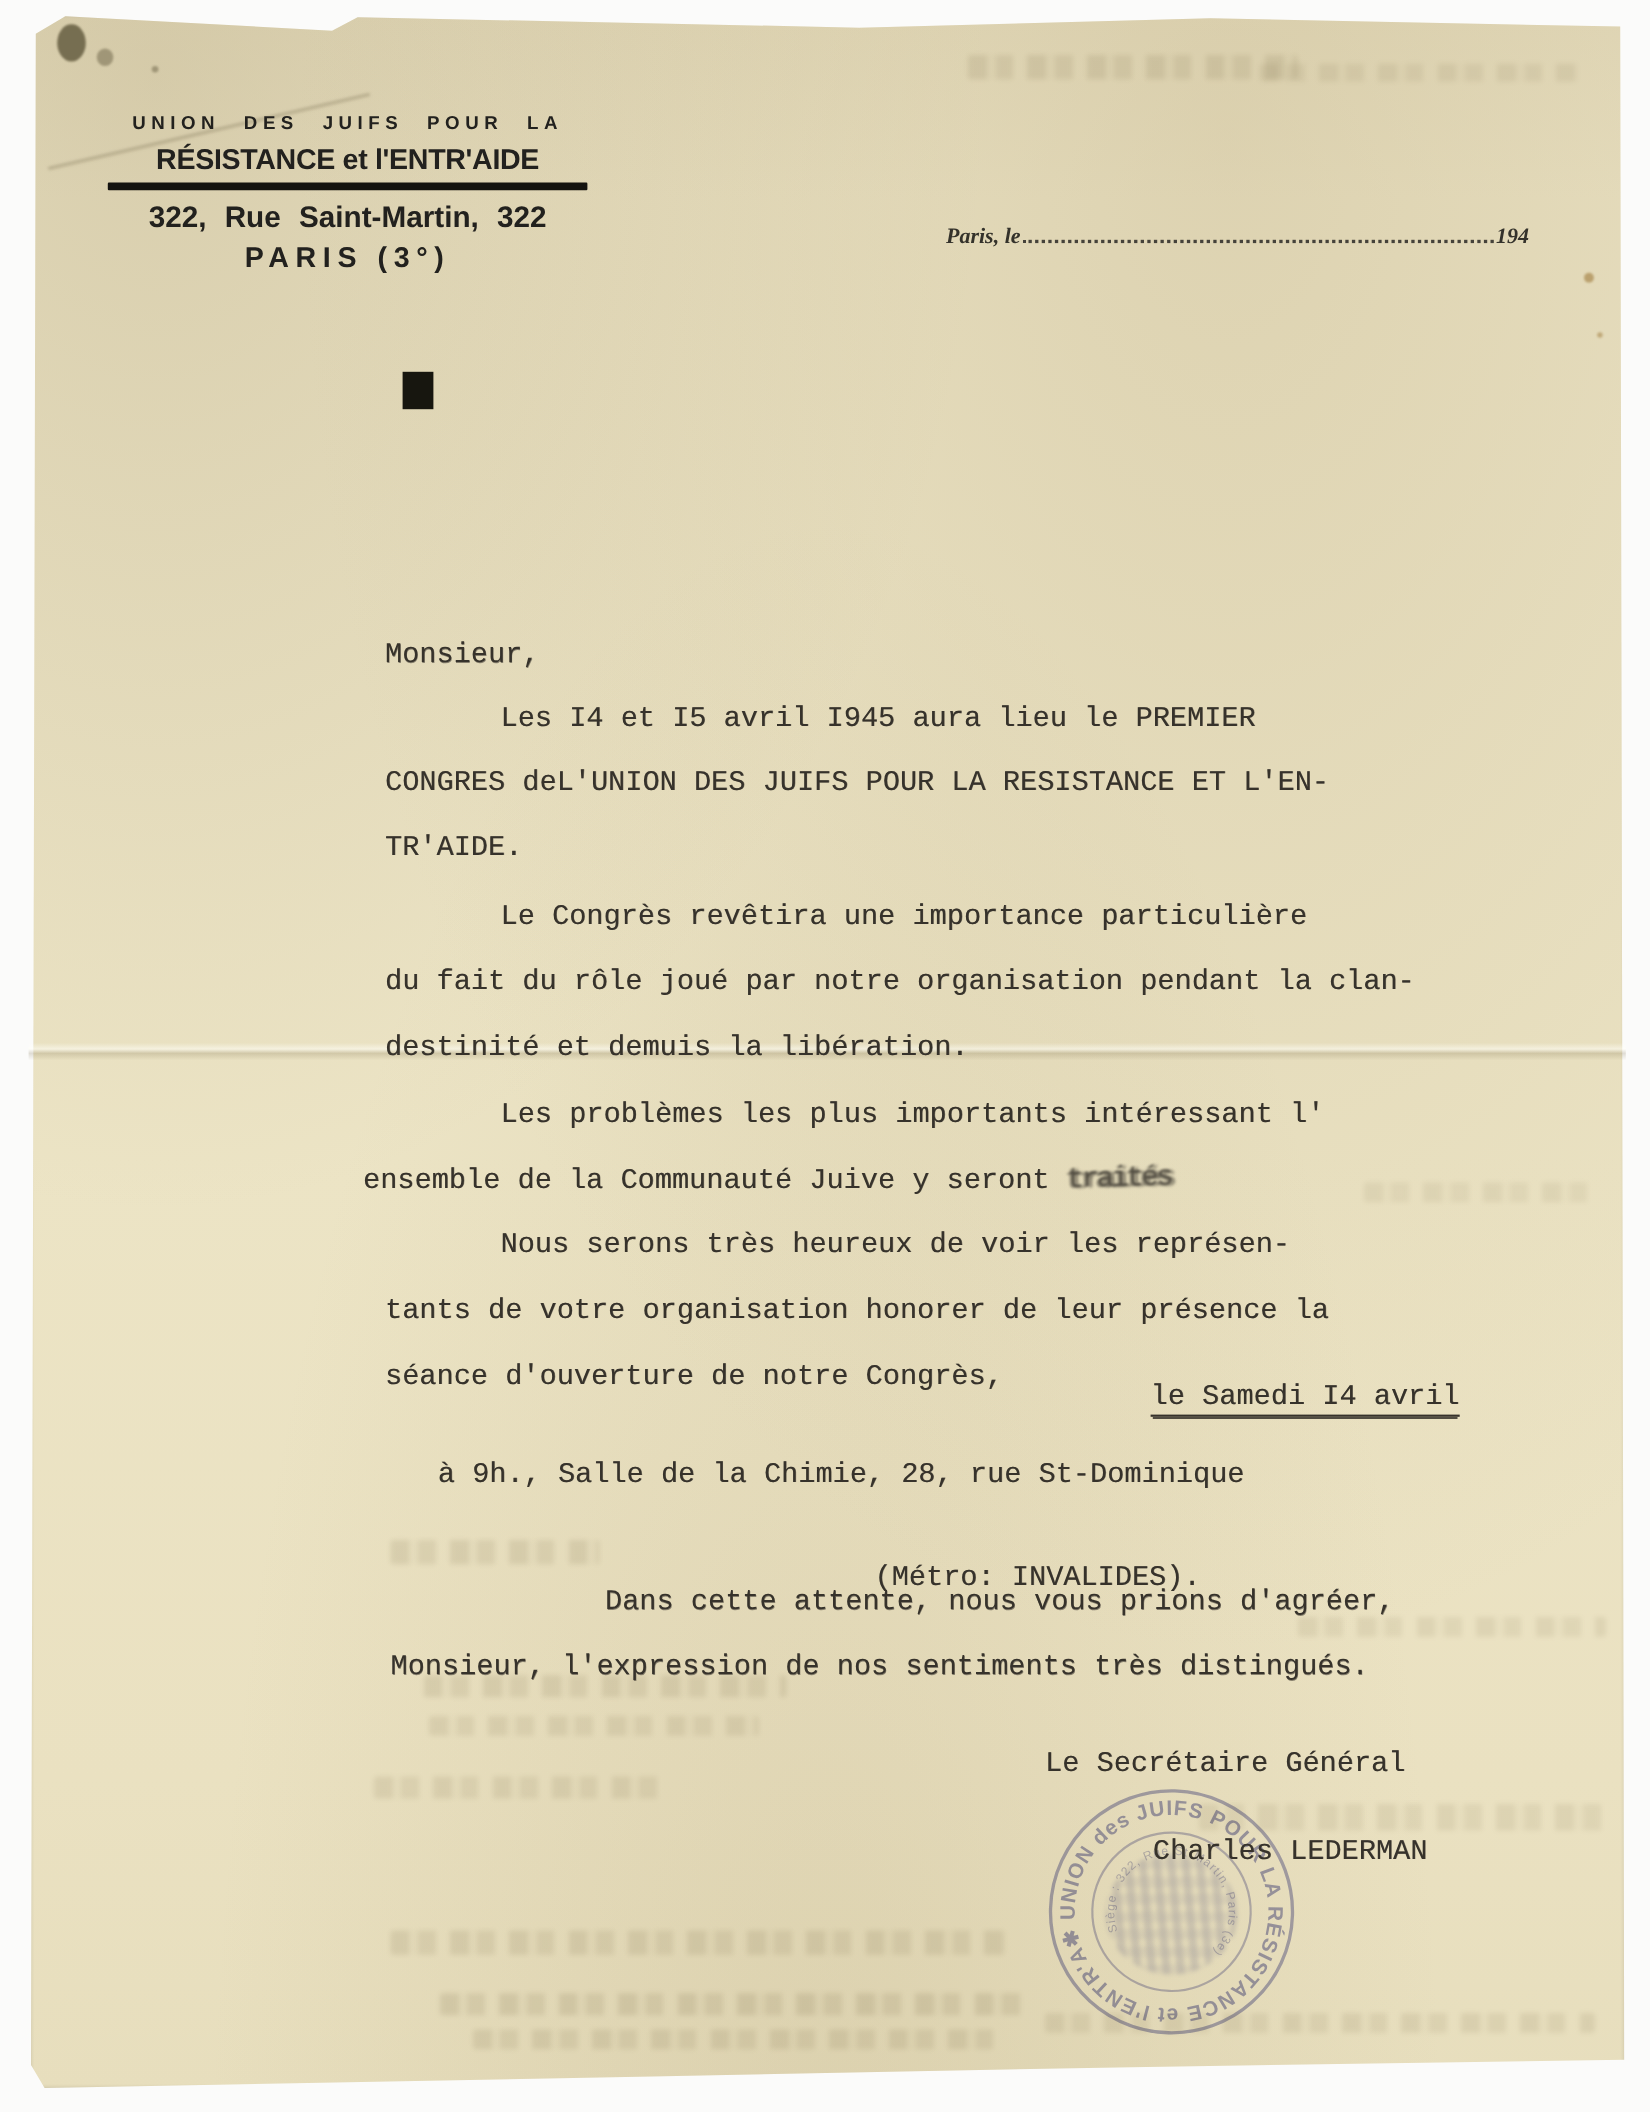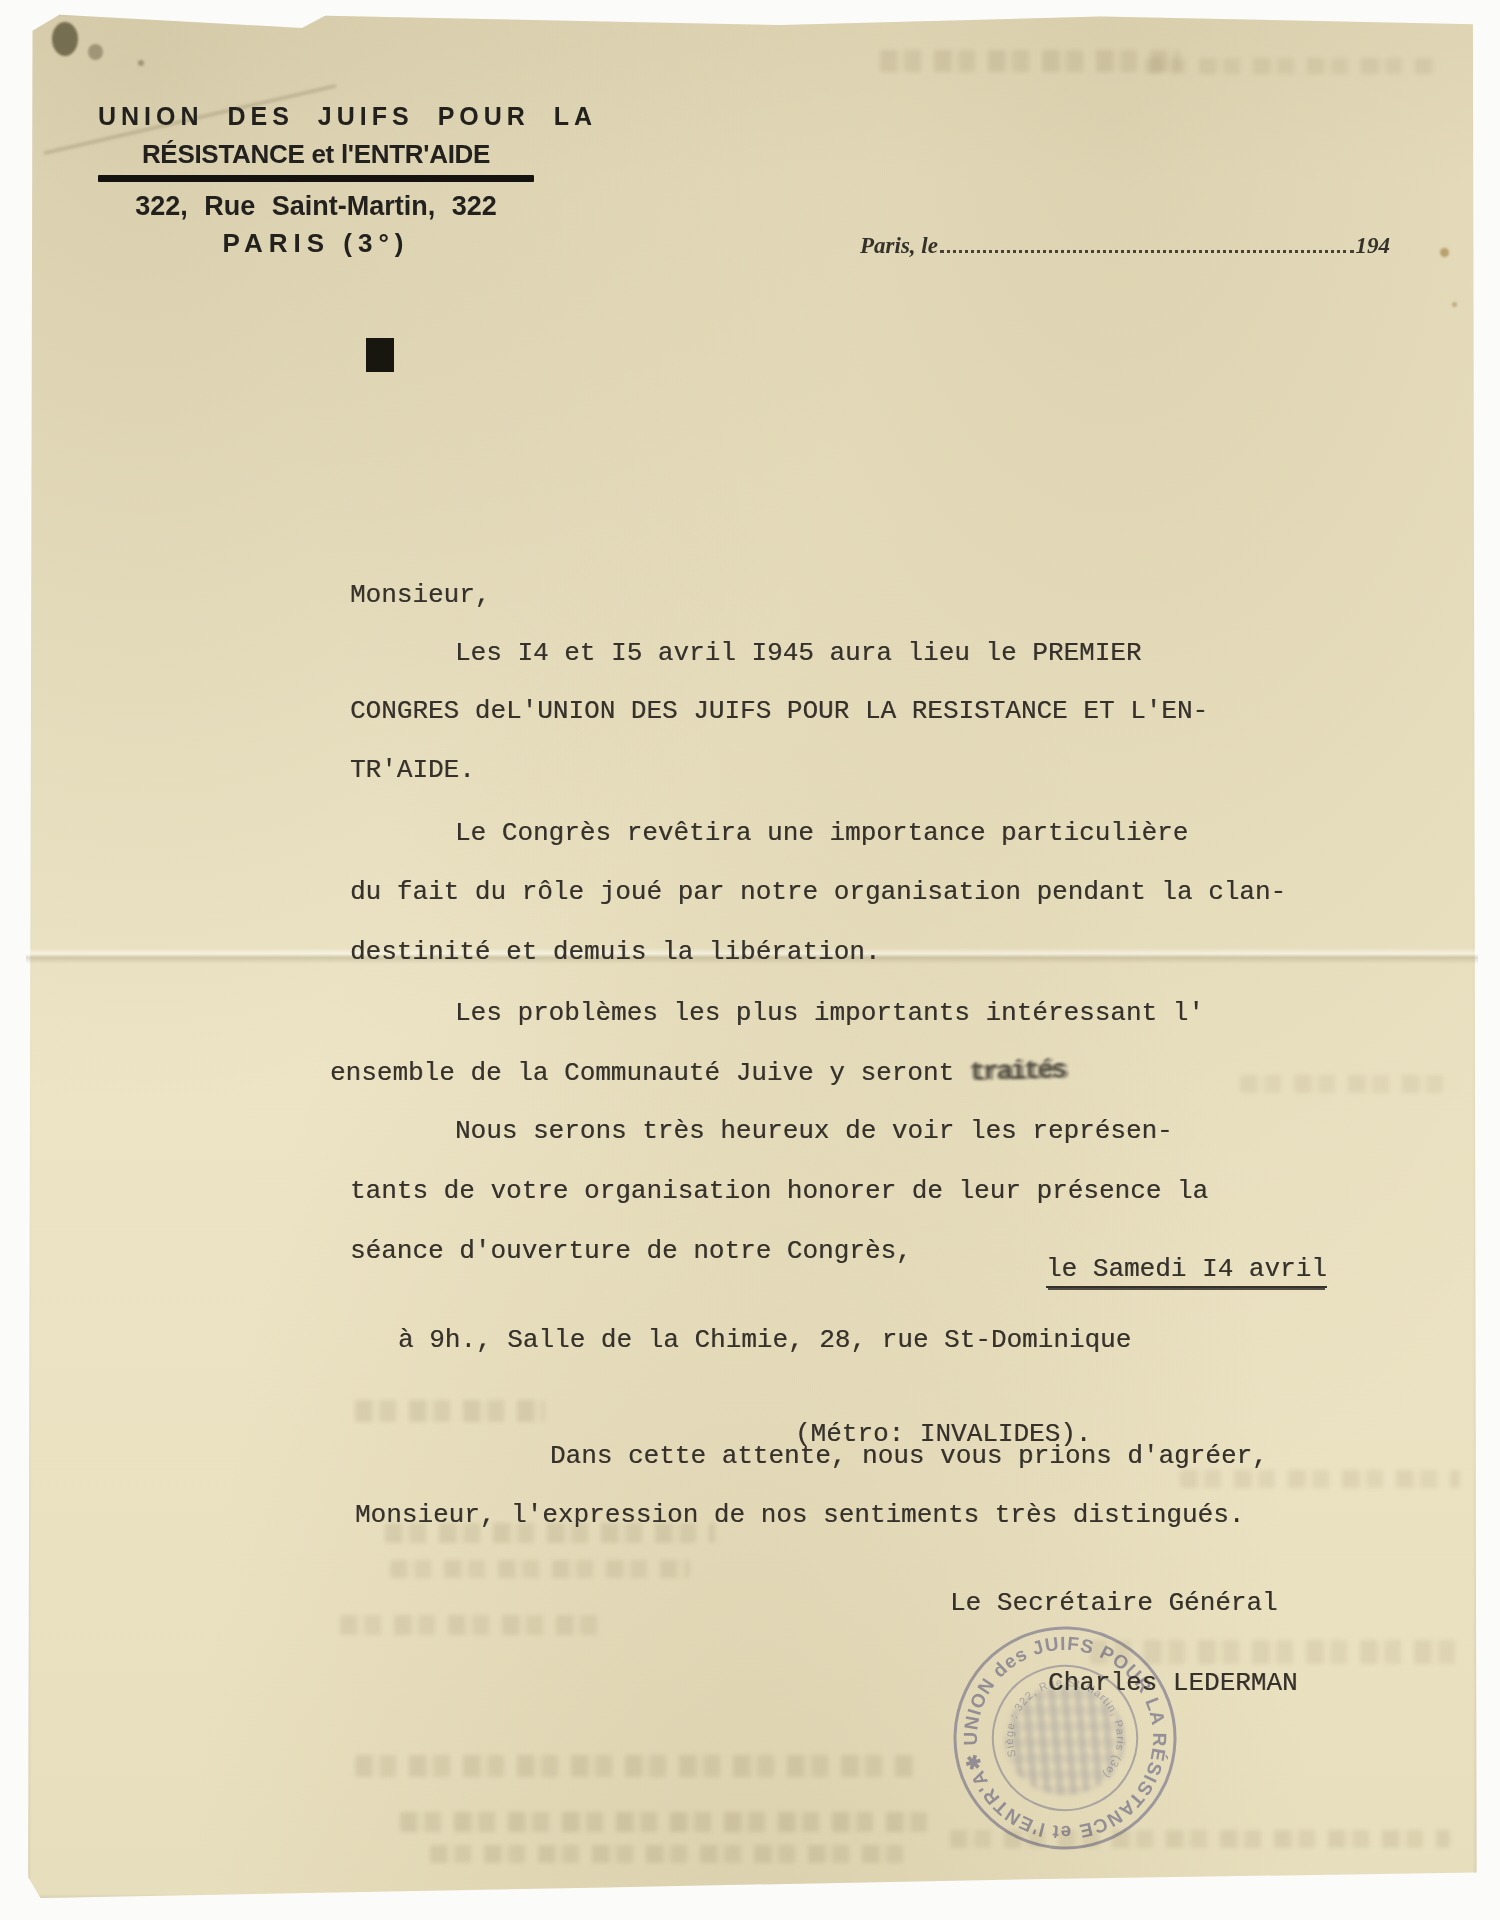--- a/index.html
+++ b/index.html
@@ -15,30 +15,30 @@
     box-shadow:0 3px 10px rgba(0,0,0,.28),
       inset 0 5px 4px -3px rgba(45,42,34,.55),
       inset 4px 0 4px -3px rgba(45,42,34,.30),
       inset -4px 0 5px -4px rgba(45,42,34,.35),
       inset 0 -5px 5px -4px rgba(45,42,34,.30);
     clip-path:polygon(0.45% 1.1%, 2.3% 0.25%, 19% 0.95%, 20.6% 0.3%, 52% 0.8%,
                       74% 0.35%, 99.65% 0.75%, 99.9% 98.55%, 69% 98.9%,
                       39% 99.35%, 1% 99.9%, 0.15% 98.8%);}
   
   .lh{position:absolute;left:98px;top:102px;width:436px;color:#22211e;text-align:center;}
-  .lh-top{font-size:25px;font-weight:bold;letter-spacing:5px;word-spacing:12px;white-space:nowrap;}
+  .lh-top{font-size:17px;font-weight:bold;letter-spacing:5px;word-spacing:12px;white-space:nowrap;}
   .lh-main{font-size:26px;font-weight:bold;letter-spacing:-0.3px;margin-top:8px;white-space:nowrap;}
   .lh-bar{height:7px;background:#14130f;margin-top:5px;border-radius:1px;}
   .lh-addr{font-size:27px;font-weight:bold;word-spacing:9px;margin-top:9px;white-space:nowrap;}
   .lh-city{font-size:26px;font-weight:bold;letter-spacing:6px;margin-top:6px;white-space:nowrap;}
   .lh-square{position:absolute;left:366px;top:338px;width:28px;height:34px;background:#17160f;}
   
   .dateline{position:absolute;left:860px;top:196px;width:530px;display:flex;align-items:baseline;
     font-family:"Liberation Serif",serif;font-style:italic;font-weight:600;
-    font-size:23px;color:#34322b;margin-top:32px;}
+    font-size:20px;color:#34322b;}
   .dotlead{flex:1 1 auto;height:22px;border-bottom:3px dotted #45423a;margin:0 2px;}
   
   .tw{position:absolute;font-family:"Liberation Mono","DejaVu Sans Mono",monospace;
       font-size:26px;color:#36322b;white-space:nowrap;
       text-shadow:0.4px 0.3px 0.6px rgba(54,50,43,.55);}
   .ul{border-bottom:2px solid #36322b;box-shadow:0 4px 0 -2px rgba(54,50,43,.85);
       padding-bottom:2px;}
   .smudge{display:inline-block;filter:blur(1.1px);opacity:.85;letter-spacing:-2px;
       transform:rotate(-1.5deg) translateY(-2px);
       text-shadow:3px 1px 2px rgba(54,50,43,.8),-2px 1px 1px rgba(54,50,43,.6);}

